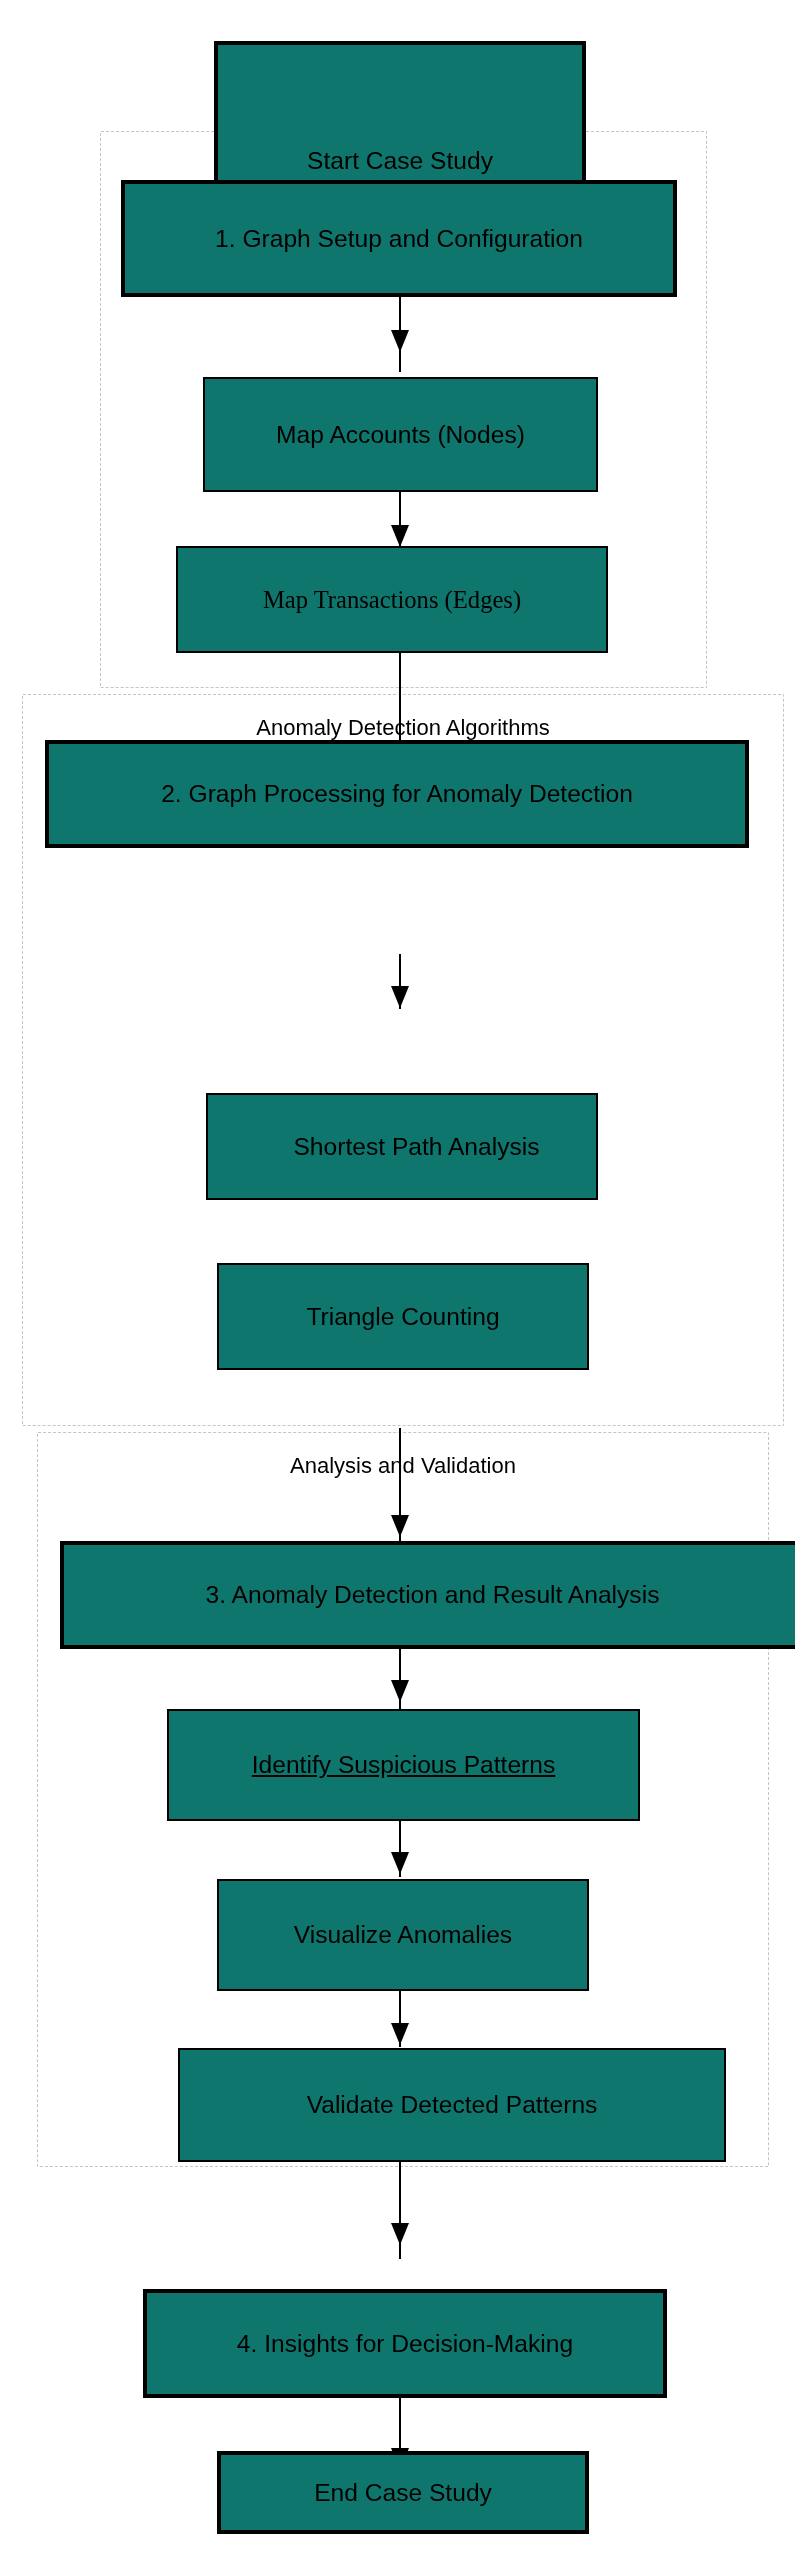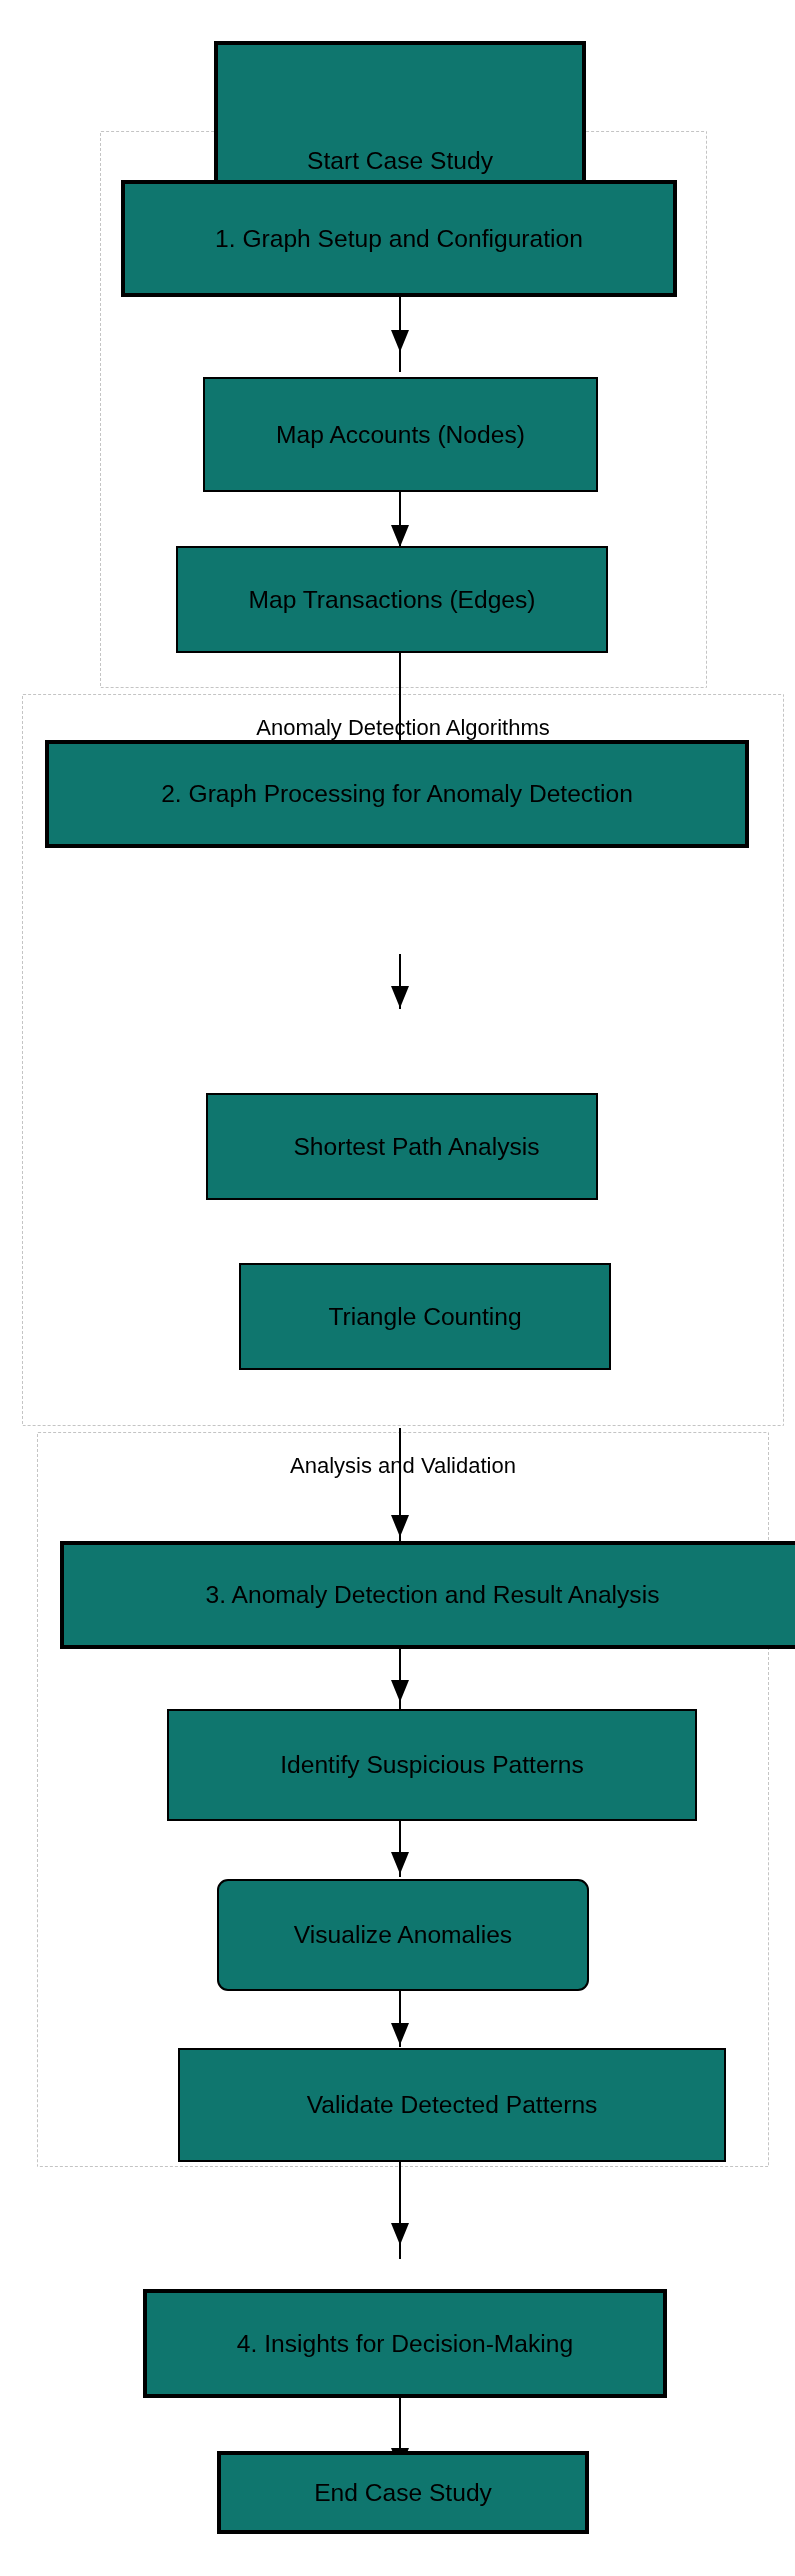--- a/index.html
+++ b/index.html
@@ -132,46 +132,46 @@
   </div>
 
   <div class="node thick" style="left:121px; top:180px; width:556px; height:117px;">
     <span class="node-label">1. Graph Setup and Configuration</span>
   </div>
 
   <div class="node" style="left:203px; top:377px; width:395px; height:115px;">
     <span class="node-label">Map Accounts (Nodes)</span>
   </div>
 
-  <div class="node" style="left:176px; top:546px; width:432px; height:107px;">
+  <div class="node" style="left:176px; top:546px; width:432px; height:107px;font-family:Liberation Serif, serif;">
     <span class="node-label">Map Transactions (Edges)</span>
   </div>
 
   <div class="node thick" style="left:45px; top:740px; width:704px; height:108px;">
     <span class="node-label">2. Graph Processing for Anomaly Detection</span>
   </div>
 
 
   <div class="node" style="left:206px; top:1093px; width:392px; height:107px;padding-left:29px;">
     <span class="node-label">Shortest Path Analysis</span>
   </div>
 
-  <div class="node" style="left:217px; top:1263px; width:372px; height:107px;margin-left:22px;">
+  <div class="node" style="left:217px; top:1263px; width:372px; height:107px;">
     <span class="node-label">Triangle Counting</span>
   </div>
 
   <div class="node thick" style="left:60px; top:1541px; width:745px; height:108px;">
     <span class="node-label">3. Anomaly Detection and Result Analysis</span>
   </div>
 
-  <div class="node" style="left:167px; top:1709px; width:530px; height:112px;">
+  <div class="node" style="left:167px; top:1709px; width:473px; height:112px;text-decoration:underline;">
     <span class="node-label">Identify Suspicious Patterns</span>
   </div>
 
-  <div class="node" style="left:217px; top:1879px; width:372px; height:112px;border-radius:11px;">
+  <div class="node" style="left:217px; top:1879px; width:372px; height:112px;">
     <span class="node-label">Visualize Anomalies</span>
   </div>
 
   <div class="node" style="left:178px; top:2048px; width:548px; height:114px;">
     <span class="node-label">Validate Detected Patterns</span>
   </div>
 
   <div class="node thick" style="left:143px; top:2289px; width:524px; height:109px;">
     <span class="node-label">4. Insights for Decision-Making</span>
   </div>

